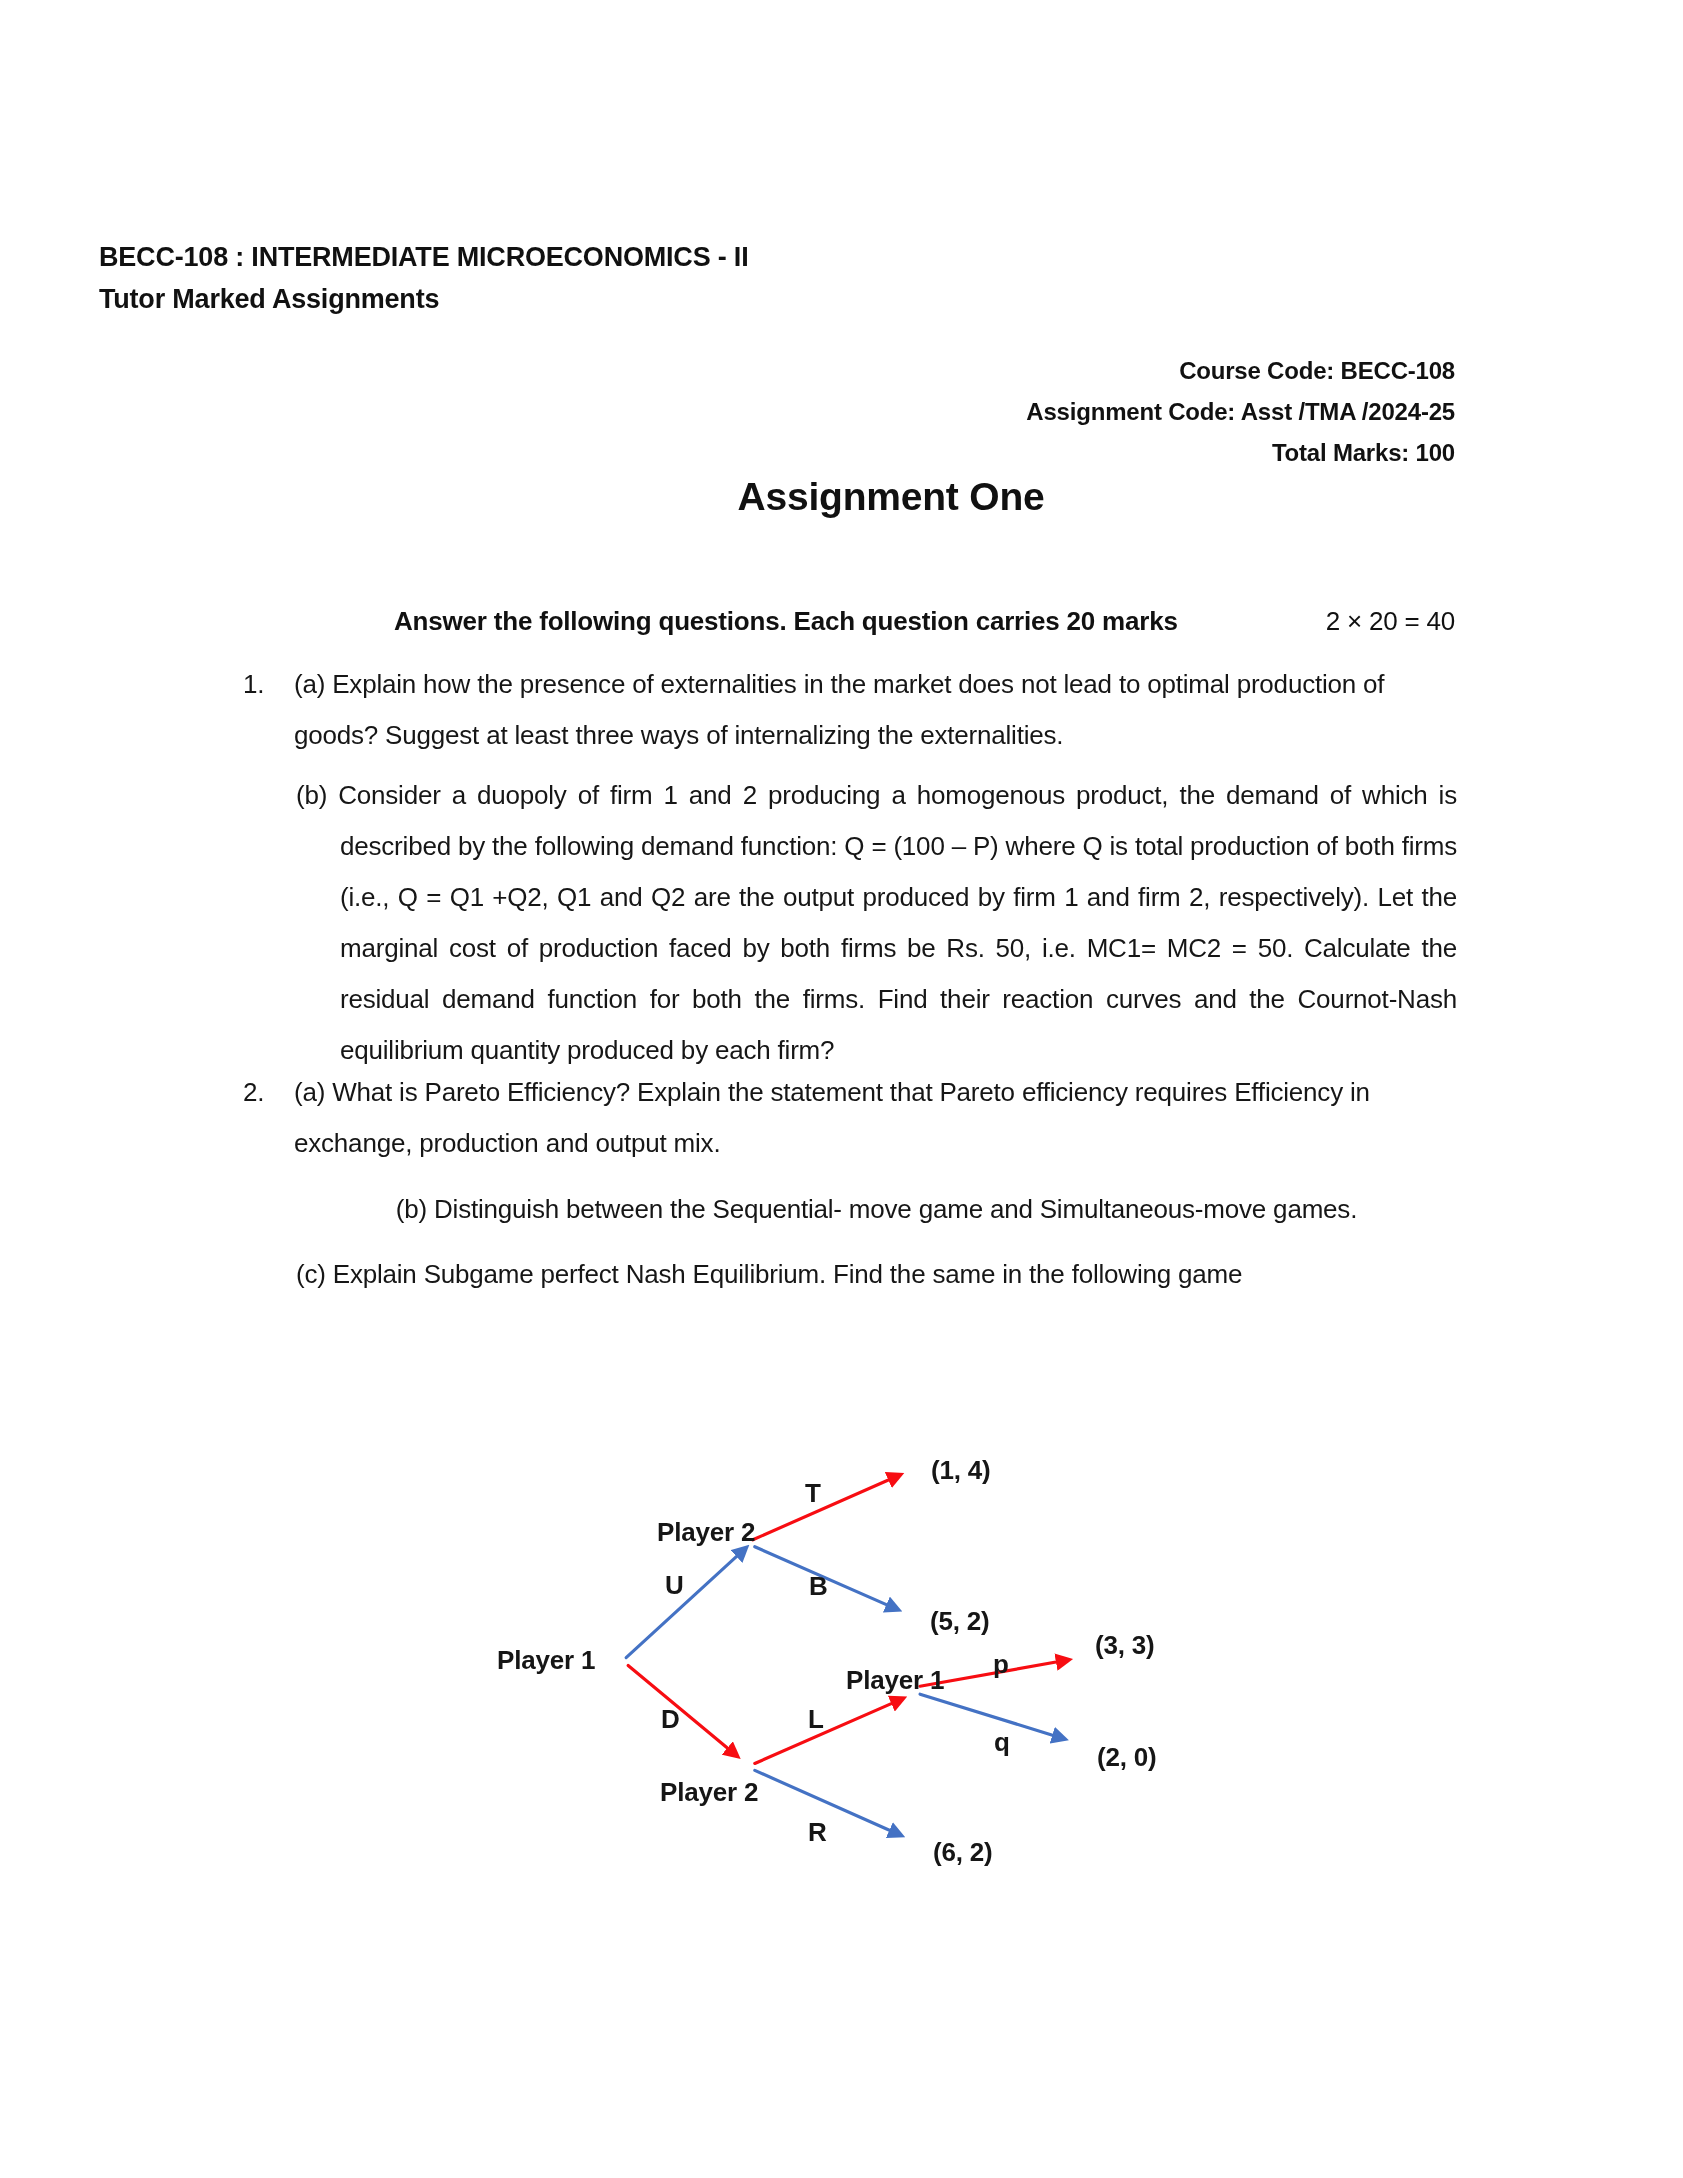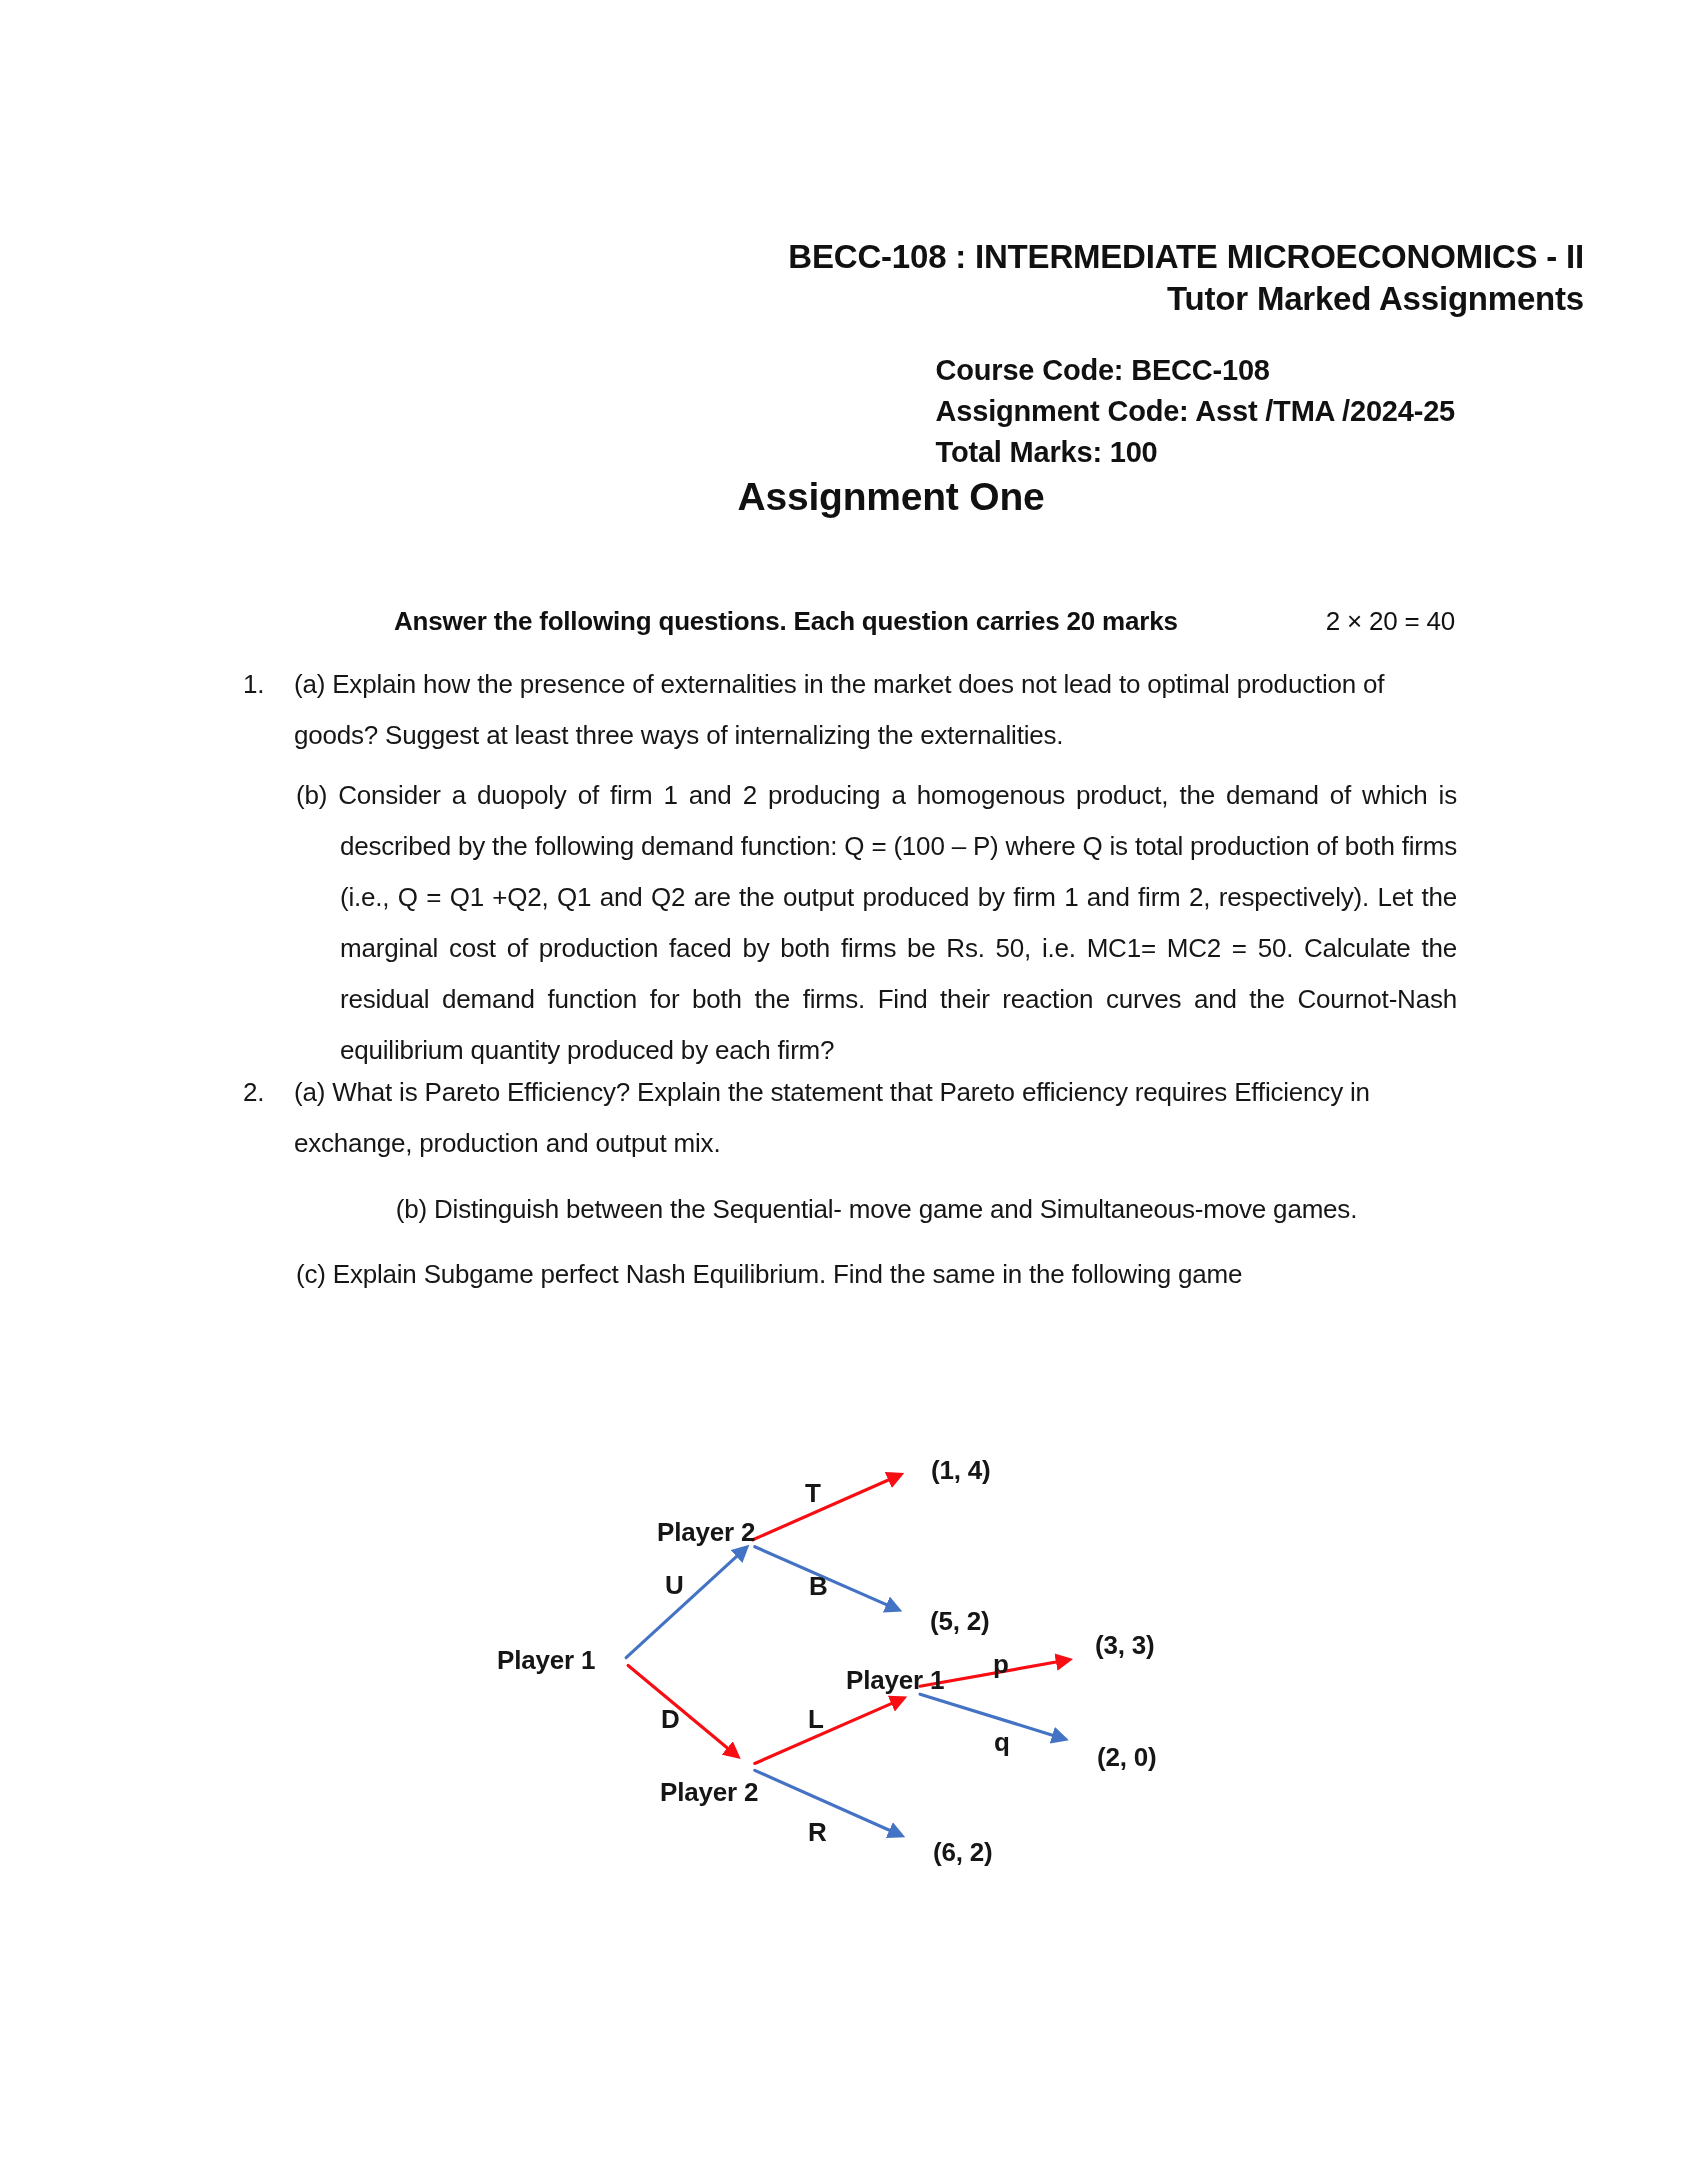--- a/index.html
+++ b/index.html
@@ -2,24 +2,24 @@
 <html><head>
 <meta charset="utf-8">
 <style>
   * { margin:0; padding:0; box-sizing:border-box; }
   html,body { background:#ffffff; }
   .page {
     position:relative; width:1683px; height:2178px; background:#ffffff;
     font-family:"Liberation Sans", sans-serif; color:#111111; overflow:hidden;
   }
   .abs { position:absolute; }
-  .doc-header { top:236px; left:99px; width:1485px; text-align:right;
-    font-size:33px; font-weight:bold; line-height:42px; letter-spacing:-0.2px; }
-  .meta-block { top:350px; right:228px; 
-    font-size:29px; font-weight:bold; line-height:41px; letter-spacing:-0.2px; }
+  .doc-header { top:236px; left:99px; width:1485px; text-align:left;
+    font-size:27px; font-weight:bold; line-height:42px; letter-spacing:-0.2px; }
+  .meta-block { top:350px; right:228px; text-align:right;
+    font-size:24px; font-weight:bold; line-height:41px; letter-spacing:-0.2px; }
   .section-heading { top:475px; left:99px; width:1584px; text-align:center;
     font-size:39px; font-weight:bold; letter-spacing:-0.2px; }
   .instruction-row { top:606px; left:394px; width:1061px;
     display:flex; justify-content:space-between; align-items:center;
     font-size:26px; letter-spacing:-0.2px; }
   .instruction-row .lead { font-weight:bold; }
   .bodytext { font-size:26px; line-height:51px; letter-spacing:-0.2px; color:#161616; }
   .qrow { left:243px; width:1213px; }
   .qrow .qnum { position:absolute; left:0; top:0; }
   .qrow .qtext { margin-left:51px; }

